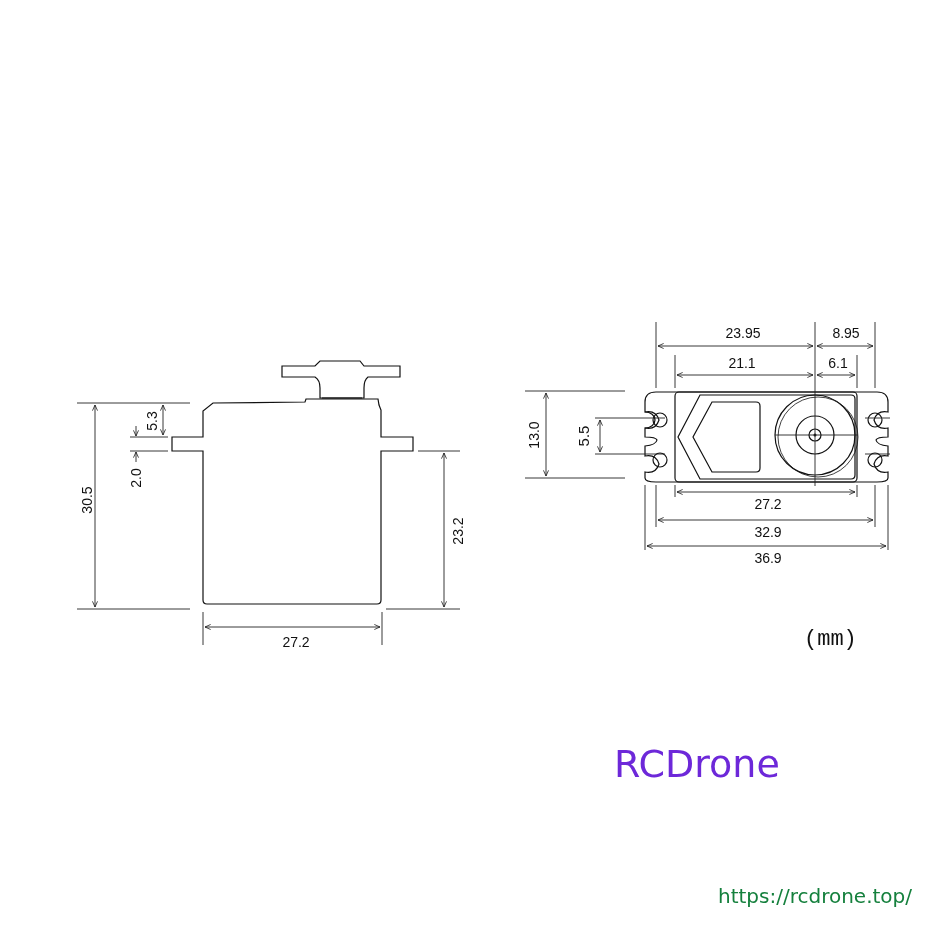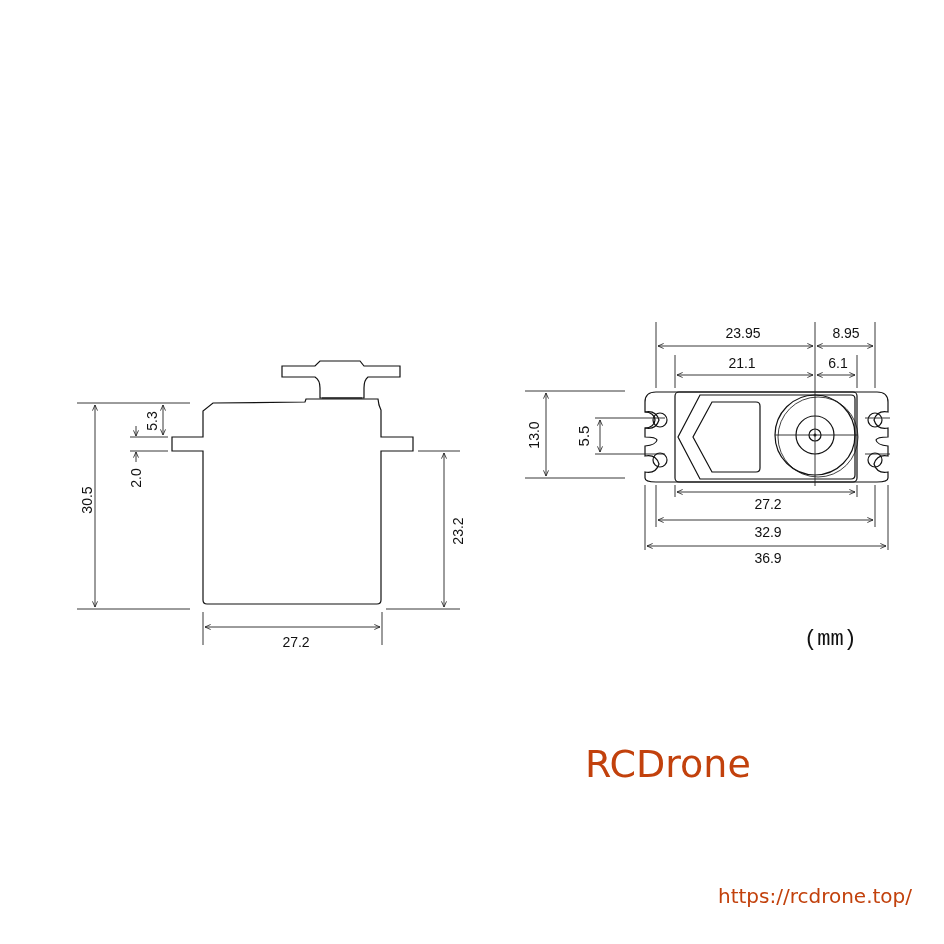--- a/index.html
+++ b/index.html
@@ -2,22 +2,22 @@
 <html><head>
 <meta charset="utf-8">
 <style>
   html, body { margin: 0; padding: 0; background: #ffffff; }
   body { width: 944px; height: 944px; position: relative; overflow: hidden; font-family: "Liberation Sans", sans-serif; }
   svg { position: absolute; left: 0; top: 0; }
   .ln { stroke: #111; stroke-width: 1.2; fill: none; }
   .thin { stroke: #222; stroke-width: 0.9; fill: none; }
   .dim { font-family: "Liberation Sans", sans-serif; font-size: 14px; fill: #111; }
   .unit { position: absolute; left: 804px; top: 627px; font-size: 22px; color: #111; font-family: Liberation Mono, monospace; }
-  .brand { position: absolute; left: 585px; top: 742px; font-size: 38px; color: #c2410c; font-family: "DejaVu Sans", sans-serif; }
-  .url { position: absolute; left: 718px; top: 884px; font-size: 20px; color: #c2410c; font-family: "DejaVu Sans", sans-serif; }
+  .brand { position: absolute; left: 614px; top: 742px; font-size: 38px; color: #6d28d9; font-family: "DejaVu Sans", sans-serif; }
+  .url { position: absolute; left: 718px; top: 884px; font-size: 20px; color: #15803d; font-family: "DejaVu Sans", sans-serif; }
 </style>
 </head>
 <body>
 
 <svg width="944" height="944" viewBox="0 0 944 944">
   <defs>
     <marker id="ar" viewBox="0 0 10 10" refX="9" refY="5" markerWidth="7" markerHeight="7" orient="auto-start-reverse">
       <path d="M0,1 L9,5 L0,9" fill="none" stroke="#111" stroke-width="1.2"></path>
     </marker>
   </defs>

